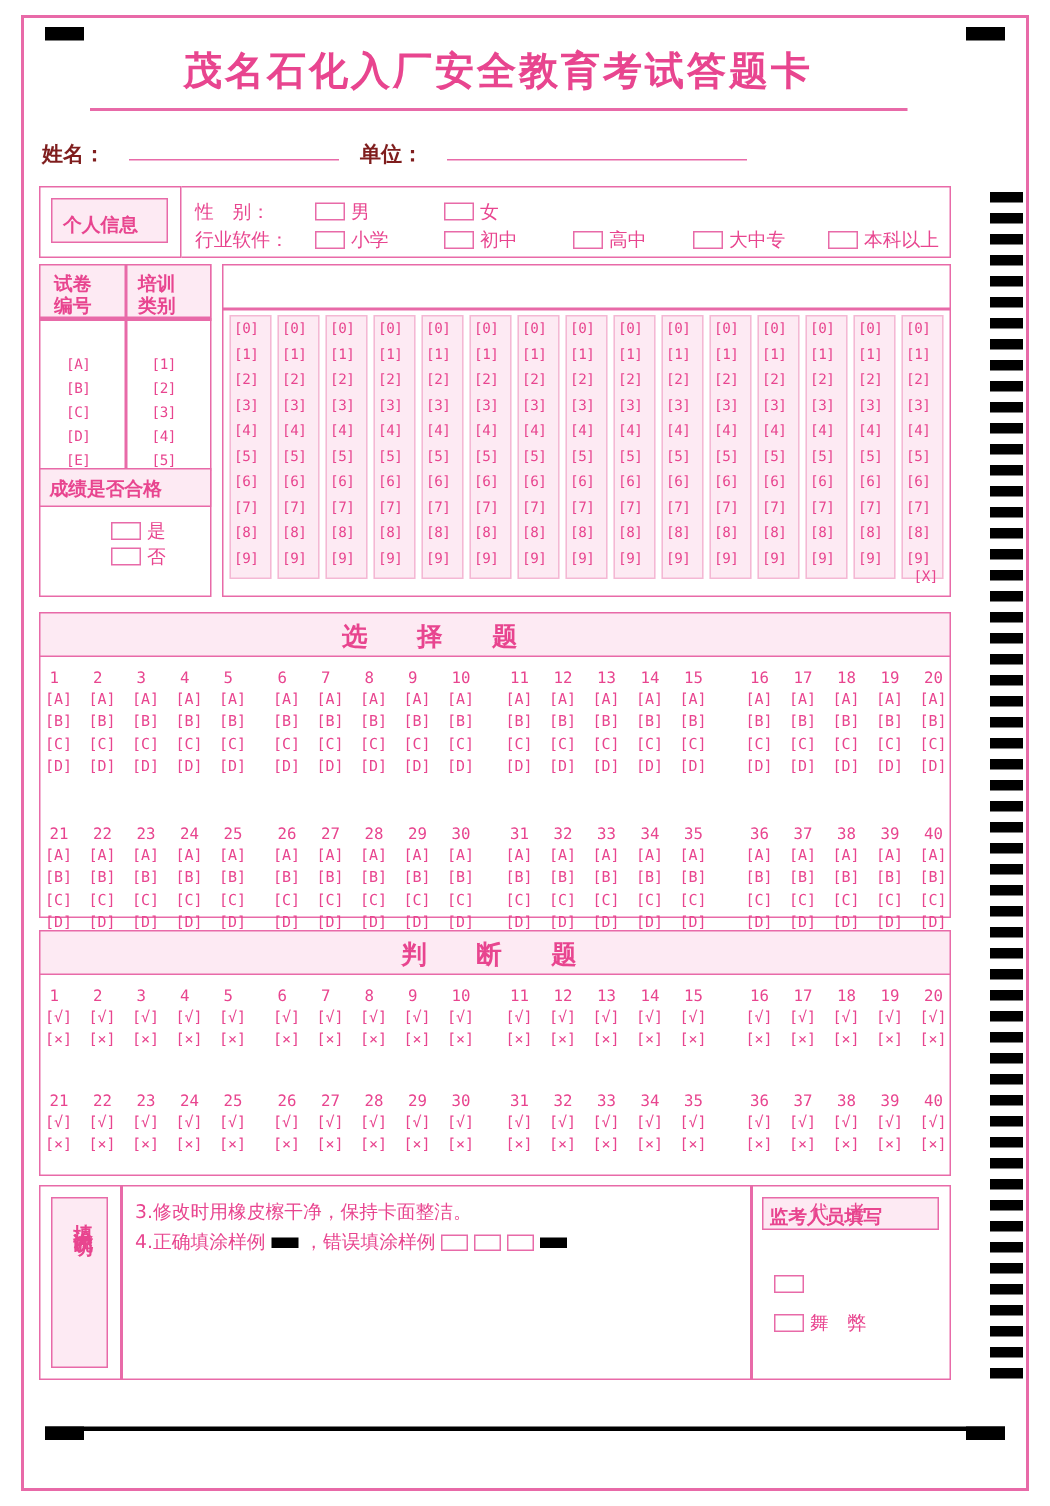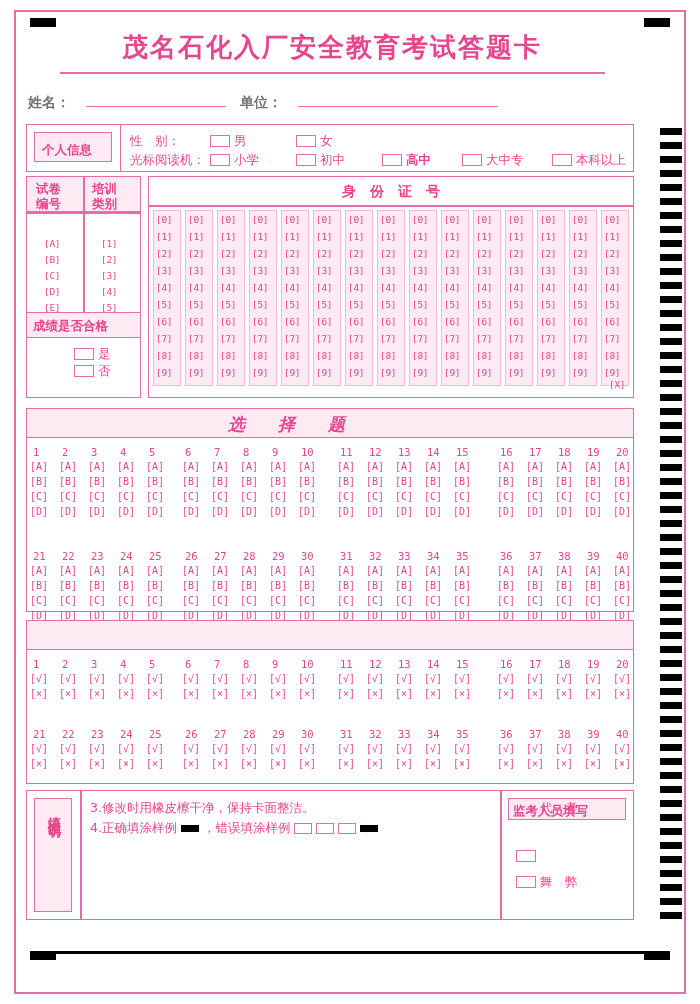--- a/index.html
+++ b/index.html
@@ -40,21 +40,21 @@
     position:absolute;left:52px;top:30px;width:560px;text-align:center;
     font-size:26px;font-weight:bold;letter-spacing:2px;color:#e8458f;
     font-family:"DejaVu Sans","Liberation Sans",sans-serif;
   }
   .title-rule{
     position:absolute;left:60px;top:72px;width:545px;height:2px;background:#e86aa8;
   }
 
   .idline{
     position:absolute;left:28px;top:90px;width:600px;height:26px;
-    font-size:14px;color:#737373;
+    font-size:14px;color:#7f1d1d;
   }
   .idline .lbl{position:absolute;font-weight:bold;}
   .idline .rule{position:absolute;border-bottom:1.5px solid #e86aa8;height:16px;}
 
   
   .box{position:absolute;border:1.5px solid #e86aa8;box-sizing:border-box;background:#fff;}
   .boxf{position:absolute;border:1.5px solid #e86aa8;box-sizing:border-box;background:#fdeaf3;}
 
   .lab{position:absolute;font-size:12.5px;color:#e8458f;white-space:nowrap;}
   .lab-b{font-weight:bold;}
@@ -171,28 +171,28 @@
   <div class="box" style="left:120px;top:124px;width:0px;height:48px;border-width:0 0 0 1.5px;"></div>
 
   <div class="lab" style="left:130px;top:133px;">性　别：</div>
   <div id="gender-opts" style="position: absolute; left: 0px; top: 0px;">
       <div class="optbox" style="position: absolute; left: 210px; top: 135px;"></div>
       <div class="lab" style="left: 234px; top: 133px;">男</div>
       <div class="optbox" style="position: absolute; left: 296px; top: 135px;"></div>
       <div class="lab" style="left: 320px; top: 133px;">女</div>
     </div>
 
-  <div class="lab" style="left:130px;top:152px;">光标阅读机：</div>
+  <div class="lab" style="left:130px;top:152px;">行业软件：</div>
   <div id="edu-opts" style="position: absolute; left: 0px; top: 0px;">
       <div class="optbox" style="position: absolute; left: 210px; top: 154px;"></div>
       <div class="lab" style="left: 234px; top: 152px;">小学</div>
       <div class="optbox" style="position: absolute; left: 296px; top: 154px;"></div>
       <div class="lab" style="left: 320px; top: 152px;">初中</div>
       <div class="optbox" style="position: absolute; left: 382px; top: 154px;"></div>
-      <div class="lab" style="left: 406px; top: 152px; font-weight: bold;">高中</div>
+      <div class="lab" style="left: 406px; top: 152px;">高中</div>
       <div class="optbox" style="position: absolute; left: 462px; top: 154px;"></div>
       <div class="lab" style="left: 486px; top: 152px;">大中专</div>
       <div class="optbox" style="position: absolute; left: 552px; top: 154px;"></div>
       <div class="lab" style="left: 576px; top: 152px;">本科以上</div>
     </div>
 
   <div class="box" style="left:26px;top:176px;width:115px;height:222px;"></div>
   <div class="boxf" style="left:26px;top:176px;width:115px;height:36px;"></div>
   <div class="lab lab-b" style="left:36px;top:181px;">试卷</div>
   <div class="lab lab-b" style="left:36px;top:196px;">编号</div>
@@ -220,21 +220,20 @@
   <div class="boxf" style="left:26px;top:312px;width:115px;height:26px;"></div>
   <div class="lab lab-b" style="left:33px;top:318px;">成绩是否合格</div>
   <div id="pass-opts" style="position: absolute; left: 0px; top: 0px;">
       <div class="optbox" style="position: absolute; left: 74px; top: 348px;"></div>
       <div class="lab" style="left: 98px; top: 346px;">是</div>
       <div class="optbox" style="position: absolute; left: 74px; top: 365px;"></div>
       <div class="lab" style="left: 98px; top: 363px;">否</div>
     </div>
 
   <div class="box" style="left:148px;top:176px;width:486px;height:222px;"></div>
-  <div class="lab lab-b" style="left:148px;top:183px;width:486px;text-align:center;font-size:14px;">身　份　证　号</div>
   <div style="position:absolute;left:148px;top:205px;width:486px;height:1.5px;background:#e86aa8;"></div>
   <div id="id-grid" style="position: absolute; left: 0px; top: 0px;">
       <div style="position: absolute; left: 153px; top: 210px; width: 28px; height: 176px; border: 1px solid rgb(244, 184, 212); background: rgb(253, 234, 243); box-sizing: border-box;"></div>
       <div class="bubble" style="position: absolute; left: 156px; top: 214px;">[0]</div>
       <div class="bubble" style="position: absolute; left: 156px; top: 231px;">[1]</div>
       <div class="bubble" style="position: absolute; left: 156px; top: 248px;">[2]</div>
       <div class="bubble" style="position: absolute; left: 156px; top: 265px;">[3]</div>
       <div class="bubble" style="position: absolute; left: 156px; top: 282px;">[4]</div>
       <div class="bubble" style="position: absolute; left: 156px; top: 299px;">[5]</div>
       <div class="bubble" style="position: absolute; left: 156px; top: 316px;">[6]</div>
@@ -393,21 +392,21 @@
       <div class="bubble" style="position: absolute; left: 604px; top: 299px;">[5]</div>
       <div class="bubble" style="position: absolute; left: 604px; top: 316px;">[6]</div>
       <div class="bubble" style="position: absolute; left: 604px; top: 333px;">[7]</div>
       <div class="bubble" style="position: absolute; left: 604px; top: 350px;">[8]</div>
       <div class="bubble" style="position: absolute; left: 604px; top: 367px;">[9]</div>
     </div>
   <div class="bubble" style="position:absolute;left:609px;top:379px;">[X]</div>
 
   <div class="box" style="left:26px;top:408px;width:608px;height:204px;"></div>
   <div class="boxf" style="left:26px;top:408px;width:608px;height:30px;"></div>
-  <div class="sect-title" style="position:absolute;left:26px;top:413px;width:529px;font-style:italic;">选　择　题</div>
+  <div class="sect-title" style="position:absolute;left:26px;top:413px;width:529px;">选　择　题</div>
   <div id="choice-grid" style="position: absolute; left: 0px; top: 0px;">
       <div class="qnum" style="position: absolute; left: 33px; top: 446px;">1</div>
       <div class="qopt" style="position: absolute; left: 30px; top: 461px;">[A]</div>
       <div class="qopt" style="position: absolute; left: 30px; top: 476px;">[B]</div>
       <div class="qopt" style="position: absolute; left: 30px; top: 491px;">[C]</div>
       <div class="qopt" style="position: absolute; left: 30px; top: 506px;">[D]</div>
       <div class="qnum" style="position: absolute; left: 62px; top: 446px;">2</div>
       <div class="qopt" style="position: absolute; left: 59px; top: 461px;">[A]</div>
       <div class="qopt" style="position: absolute; left: 59px; top: 476px;">[B]</div>
       <div class="qopt" style="position: absolute; left: 59px; top: 491px;">[C]</div>
@@ -599,20 +598,21 @@
       <div class="qopt" style="position: absolute; left: 584px; top: 610px;">[D]</div>
       <div class="qnum" style="position: absolute; left: 616px; top: 550px;">40</div>
       <div class="qopt" style="position: absolute; left: 613px; top: 565px;">[A]</div>
       <div class="qopt" style="position: absolute; left: 613px; top: 580px;">[B]</div>
       <div class="qopt" style="position: absolute; left: 613px; top: 595px;">[C]</div>
       <div class="qopt" style="position: absolute; left: 613px; top: 610px;">[D]</div>
     </div>
 
   <div class="box" style="left:26px;top:620px;width:608px;height:164px;"></div>
   <div class="boxf" style="left:26px;top:620px;width:608px;height:30px;"></div>
+  <div class="sect-title" style="position:absolute;left:26px;top:625px;width:608px;">判　断　题</div>
   <div id="judge-grid" style="position: absolute; left: 0px; top: 0px;">
       <div class="qnum" style="position: absolute; left: 33px; top: 658px;">1</div>
       <div class="qopt" style="position: absolute; left: 30px; top: 673px;">[√]</div>
       <div class="qopt" style="position: absolute; left: 30px; top: 688px;">[×]</div>
       <div class="qnum" style="position: absolute; left: 62px; top: 658px;">2</div>
       <div class="qopt" style="position: absolute; left: 59px; top: 673px;">[√]</div>
       <div class="qopt" style="position: absolute; left: 59px; top: 688px;">[×]</div>
       <div class="qnum" style="position: absolute; left: 91px; top: 658px;">3</div>
       <div class="qopt" style="position: absolute; left: 88px; top: 673px;">[√]</div>
       <div class="qopt" style="position: absolute; left: 88px; top: 688px;">[×]</div>

